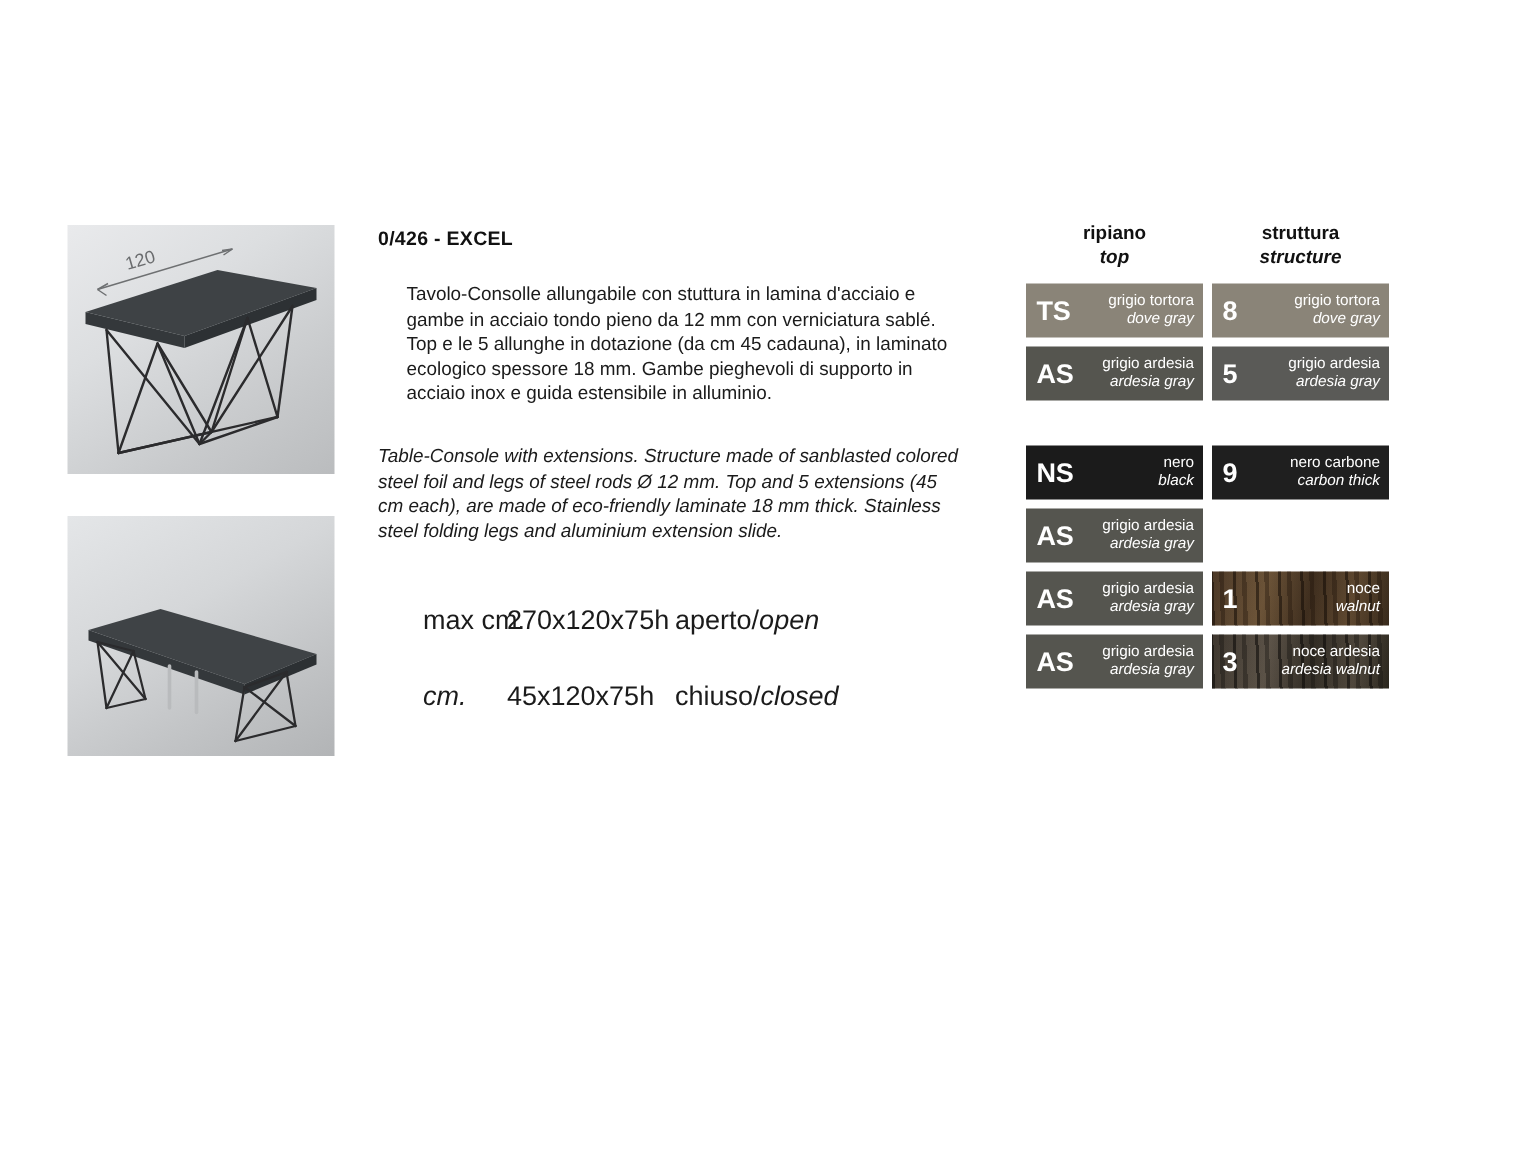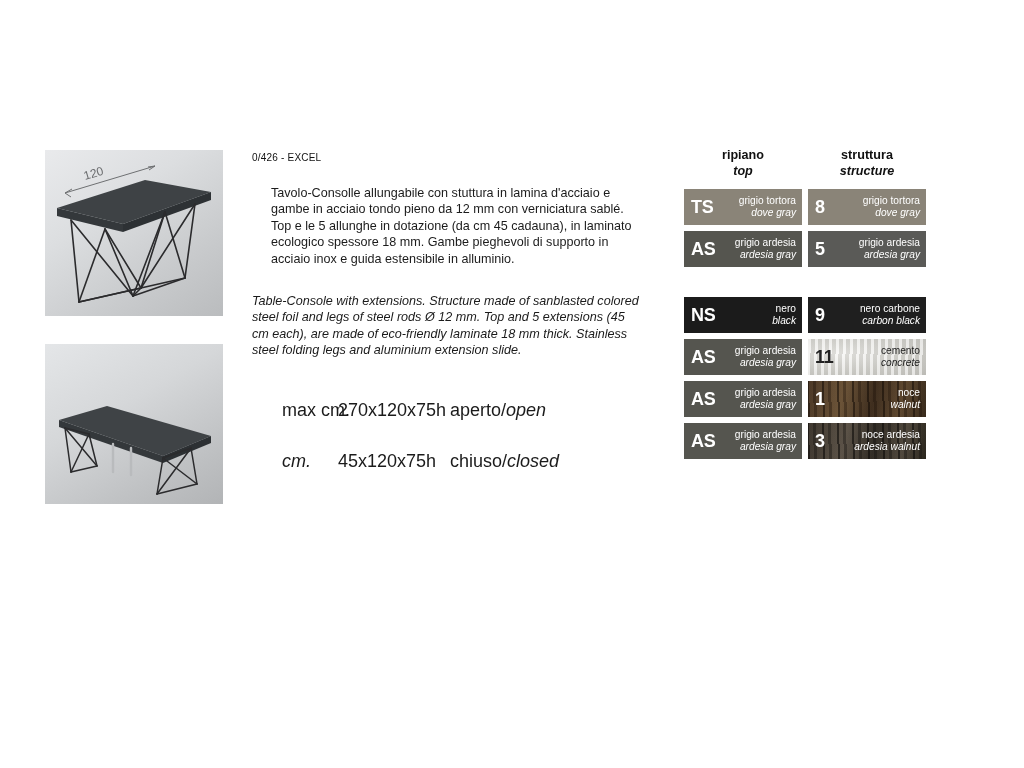--- a/index.html
+++ b/index.html
@@ -38,22 +38,22 @@
   .photo svg { display: block; width: 100%; height: 100%; }
 
   
   #desc-col {
     position: absolute;
     left: 252px;
     top: 152px;
     width: 392px;
   }
   #product-title {
-    font-size: 10px;
-    font-weight: normal;
+    font-size: 13px;
+    font-weight: bold;
     letter-spacing: 0.2px;
     color: #111;
     margin: 0 0 22px 0;
     line-height: 1.1;
   }
   .desc-block {
     font-size: 12.6px;
     line-height: 16.4px;
     color: #1b1b1b;
     margin: 0;
@@ -315,39 +315,32 @@
           <span class="code">NS</span>
           <span class="names">
             <div>nero</div>
             <div class="en">black</div>
           </span>
         </div>
         <div class="chip black2">
           <span class="code">9</span>
           <span class="names">
             <div>nero carbone</div>
-            <div class="en">carbon black</div>
+            <div class="en">carbon thick</div>
           </span>
         </div>
       </div>
       <div class="swatch-row">
         <div class="chip slate">
           <span class="code">AS</span>
           <span class="names">
             <div>grigio ardesia</div>
             <div class="en">ardesia gray</div>
           </span>
         </div>
-        <div class="chip concrete">
-          <span class="code">11</span>
-          <span class="names">
-            <div>cemento</div>
-            <div class="en">concrete</div>
-          </span>
-        </div>
       </div>
       <div class="swatch-row">
         <div class="chip slate">
           <span class="code">AS</span>
           <span class="names">
             <div>grigio ardesia</div>
             <div class="en">ardesia gray</div>
           </span>
         </div>
         <div class="chip walnut">

